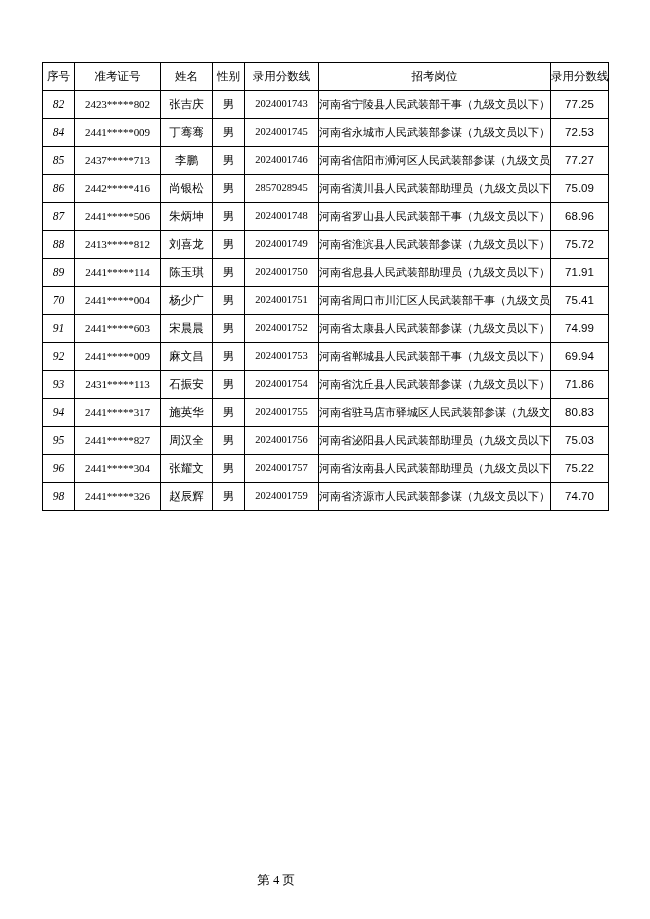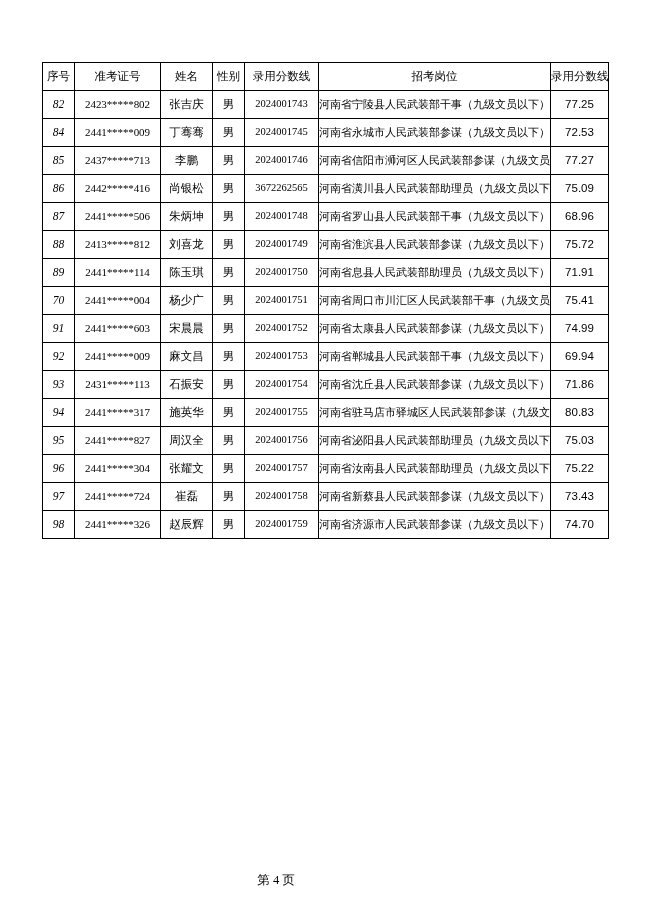--- a/index.html
+++ b/index.html
@@ -127,21 +127,21 @@
             <td class="sex">男</td>
             <td class="code">2024001746</td>
             <td class="post">河南省信阳市浉河区人民武装部参谋（九级文员以下）</td>
             <td class="score">77.27</td>
           </tr>
           <tr>
             <td class="idx">86</td>
             <td class="card">2442*****416</td>
             <td class="name">尚银松</td>
             <td class="sex">男</td>
-            <td class="code">3672262565</td>
+            <td class="code">2857028945</td>
             <td class="post">河南省潢川县人民武装部助理员（九级文员以下）</td>
             <td class="score">75.09</td>
           </tr>
           <tr>
             <td class="idx">87</td>
             <td class="card">2441*****506</td>
             <td class="name">朱炳坤</td>
             <td class="sex">男</td>
             <td class="code">2024001748</td>
             <td class="post">河南省罗山县人民武装部干事（九级文员以下）</td>
@@ -222,29 +222,20 @@
           <tr>
             <td class="idx">96</td>
             <td class="card">2441*****304</td>
             <td class="name">张耀文</td>
             <td class="sex">男</td>
             <td class="code">2024001757</td>
             <td class="post">河南省汝南县人民武装部助理员（九级文员以下）</td>
             <td class="score">75.22</td>
           </tr>
           <tr>
-            <td class="idx">97</td>
-            <td class="card">2441*****724</td>
-            <td class="name">崔磊</td>
-            <td class="sex">男</td>
-            <td class="code">2024001758</td>
-            <td class="post">河南省新蔡县人民武装部参谋（九级文员以下）</td>
-            <td class="score">73.43</td>
-          </tr>
-          <tr>
             <td class="idx">98</td>
             <td class="card">2441*****326</td>
             <td class="name">赵辰辉</td>
             <td class="sex">男</td>
             <td class="code">2024001759</td>
             <td class="post">河南省济源市人民武装部参谋（九级文员以下）</td>
             <td class="score">74.70</td>
           </tr>
         </tbody>
     </table>

